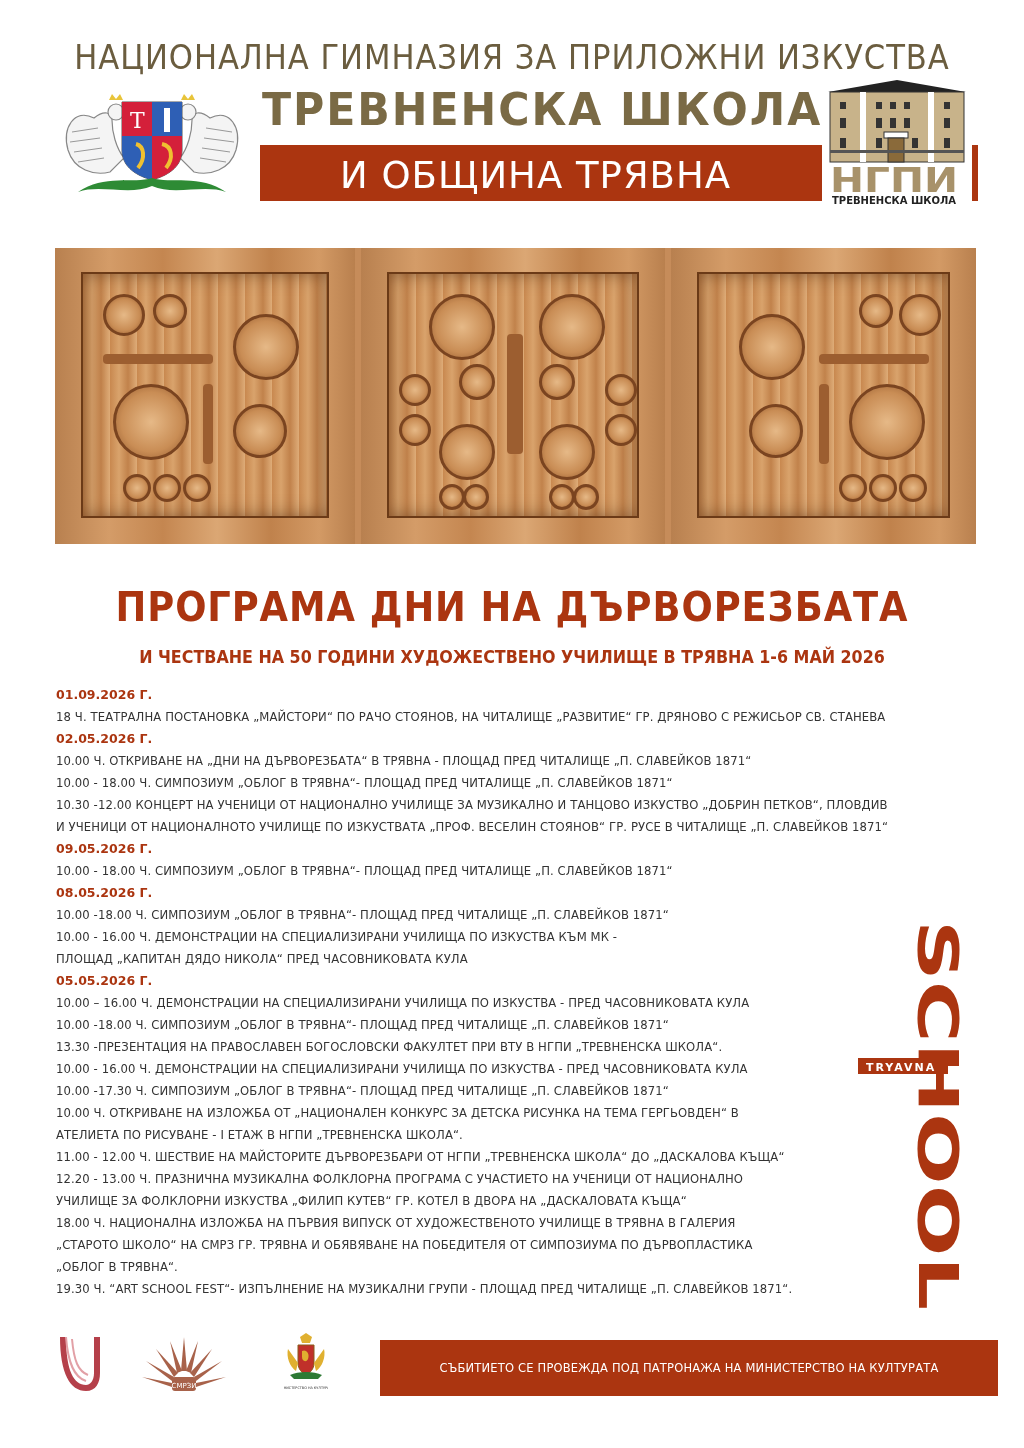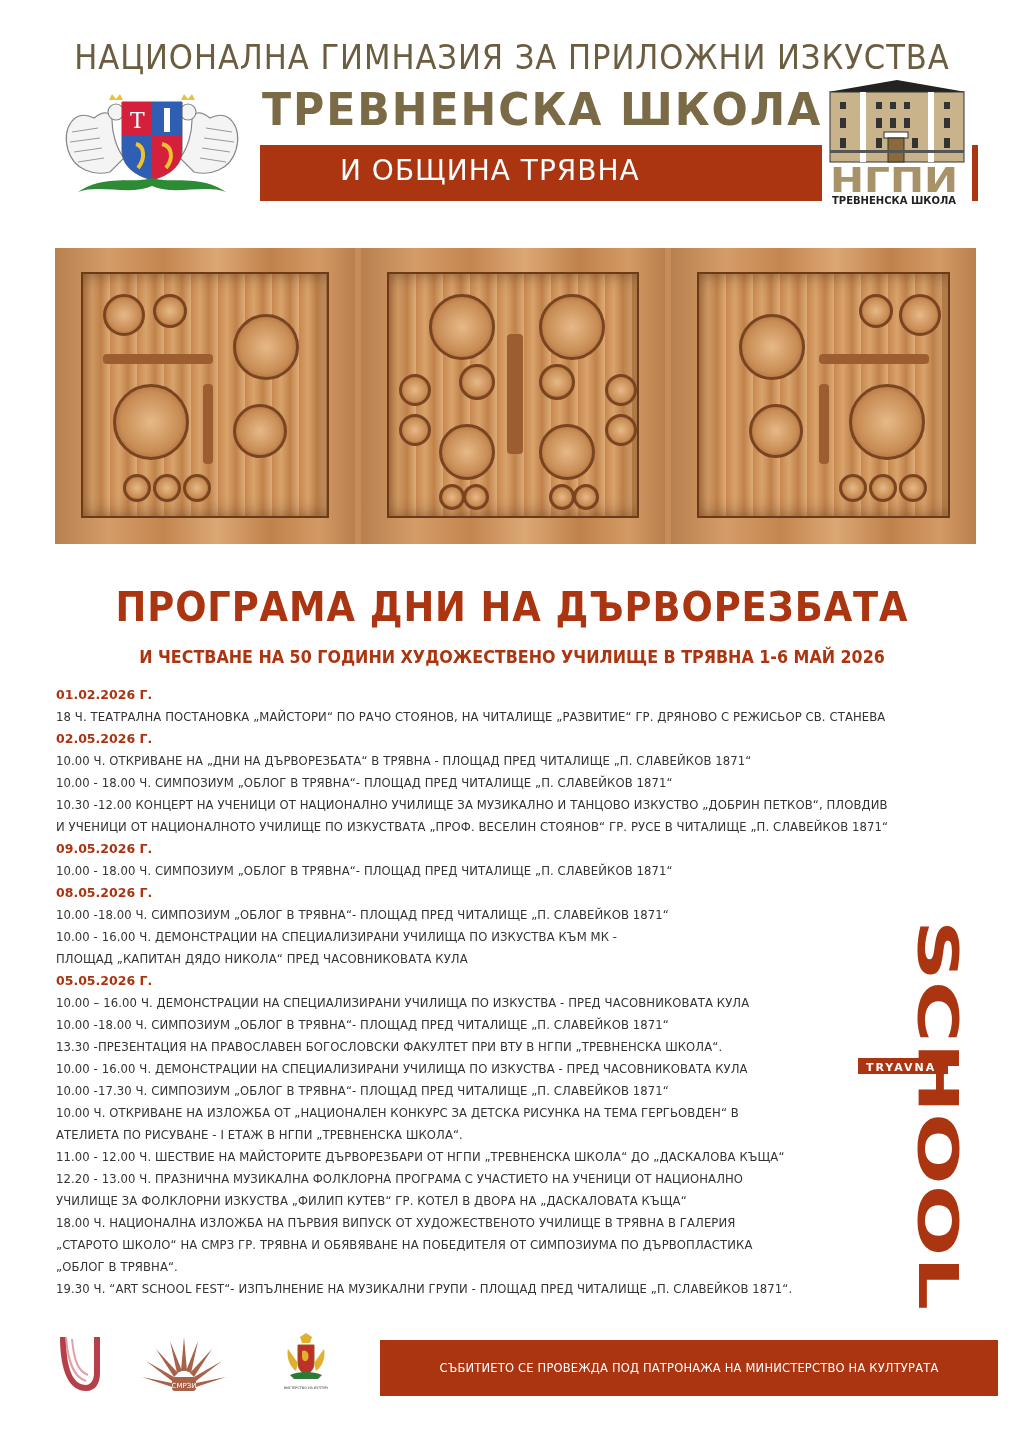--- a/index.html
+++ b/index.html
@@ -1,21 +1,21 @@
 <!DOCTYPE html>
 <html><head>
 <meta charset="utf-8">
 <style>
   html, body { margin: 0; padding: 0; background: #ffffff; }
   body { width: 1024px; height: 1448px; position: relative; overflow: hidden; font-family: "Liberation Sans", sans-serif; }
 
   .header-line1 { position: absolute; left: 0; width: 1024px; top: 38px; text-align: center; font-size: 33px; color: #6b5d3f; letter-spacing: 1px; font-family: "DejaVu Sans", sans-serif; font-weight: normal; transform: scaleX(0.93); transform-origin: center; }
   .header-line2 { position: absolute; left: 262px; top: 84px; font-size: 44px; font-weight: bold; color: #7a6a45; letter-spacing: 2px; font-family: "DejaVu Sans", sans-serif; transform: scaleX(0.97); transform-origin: left; }
   .band { position: absolute; left: 260px; top: 145px; width: 718px; height: 56px; background: #ab3510; }
-  .band-text { position: absolute; left: 340px; top: 154px; font-size: 28px; color: #ffffff; letter-spacing: 1px; font-family: "DejaVu Sans", sans-serif; }
+  .band-text { position: absolute; left: 340px; top: 154px; font-size: 37px; color: #ffffff; letter-spacing: 1px; font-family: "DejaVu Sans", sans-serif; }
 
   .crest { position: absolute; left: 54px; top: 88px; width: 196px; height: 112px; }
   .ngpi { position: absolute; left: 802px; top: 78px; width: 150px; height: 128px; background: #ffffff; margin-left: 20px; }
 
   .photo { position: absolute; left: 55px; top: 248px; width: 921px; height: 296px; background: #c68c5a; overflow: hidden; }
   .panel { position: absolute; top: 0; height: 296px; background: linear-gradient(90deg, #b8804f 0%, #d49c68 18%, #c48650 36%, #dba774 54%, #c0824c 72%, #d39a65 88%, #b9804e 100%); }
   .panel-inner { position: absolute; left: 26px; top: 24px; right: 26px; bottom: 26px; border: 2px solid #6b3a17; background: repeating-linear-gradient(90deg, #c8884f 0px, #d9a36c 9px, #c1824b 18px, #deac78 27px); box-shadow: inset 0 0 18px rgba(60,25,5,0.5); }
   .motif { position: absolute; border-radius: 50%; border: 3px solid #7a4420; background: radial-gradient(circle, #e6b987 0%, #c98d55 60%, #8f552a 100%); }
   .stroke { position: absolute; background: #9c5e30; border-radius: 4px; }
 
@@ -150,21 +150,21 @@
       <div class="motif" style="left:170px;top:200px;width:22px;height:22px;"></div>
       <div class="motif" style="left:200px;top:200px;width:22px;height:22px;"></div>
     </div>
   </div>
 </div>
 
 <div class="title">ПРОГРАМА ДНИ НА ДЪРВОРЕЗБАТА</div>
 <div class="subtitle">И ЧЕСТВАНЕ НА 50 ГОДИНИ ХУДОЖЕСТВЕНО УЧИЛИЩЕ В ТРЯВНА 1-6 МАЙ 2026</div>
 
 <div class="program">
-  <div class="row date">01.02.2026 Г.</div>
+  <div class="row date">01.09.2026 Г.</div>
   <div class="row item">18 Ч. ТЕАТРАЛНА ПОСТАНОВКА „МАЙСТОРИ“ ПО РАЧО СТОЯНОВ, НА ЧИТАЛИЩЕ „РАЗВИТИЕ“ ГР. ДРЯНОВО С РЕЖИСЬОР СВ. СТАНЕВА</div>
   <div class="row date">02.05.2026 Г.</div>
   <div class="row item">10.00 Ч. ОТКРИВАНЕ НА „ДНИ НА ДЪРВОРЕЗБАТА“ В ТРЯВНА - ПЛОЩАД ПРЕД ЧИТАЛИЩЕ „П. СЛАВЕЙКОВ 1871“</div>
   <div class="row item">10.00 - 18.00 Ч. СИМПОЗИУМ „ОБЛОГ В ТРЯВНА“- ПЛОЩАД ПРЕД ЧИТАЛИЩЕ „П. СЛАВЕЙКОВ 1871“</div>
   <div class="row item">10.30 -12.00 КОНЦЕРТ НА УЧЕНИЦИ ОТ НАЦИОНАЛНО УЧИЛИЩЕ ЗА МУЗИКАЛНО И ТАНЦОВО ИЗКУСТВО „ДОБРИН ПЕТКОВ“, ПЛОВДИВ</div>
   <div class="row item">И УЧЕНИЦИ ОТ НАЦИОНАЛНОТО УЧИЛИЩЕ ПО ИЗКУСТВАТА „ПРОФ. ВЕСЕЛИН СТОЯНОВ“ ГР. РУСЕ В ЧИТАЛИЩЕ „П. СЛАВЕЙКОВ 1871“</div>
   <div class="row date">09.05.2026 Г.</div>
   <div class="row item">10.00 - 18.00 Ч. СИМПОЗИУМ „ОБЛОГ В ТРЯВНА“- ПЛОЩАД ПРЕД ЧИТАЛИЩЕ „П. СЛАВЕЙКОВ 1871“</div>
   <div class="row date">08.05.2026 Г.</div>
   <div class="row item">10.00 -18.00 Ч. СИМПОЗИУМ „ОБЛОГ В ТРЯВНА“- ПЛОЩАД ПРЕД ЧИТАЛИЩЕ „П. СЛАВЕЙКОВ 1871“</div>

